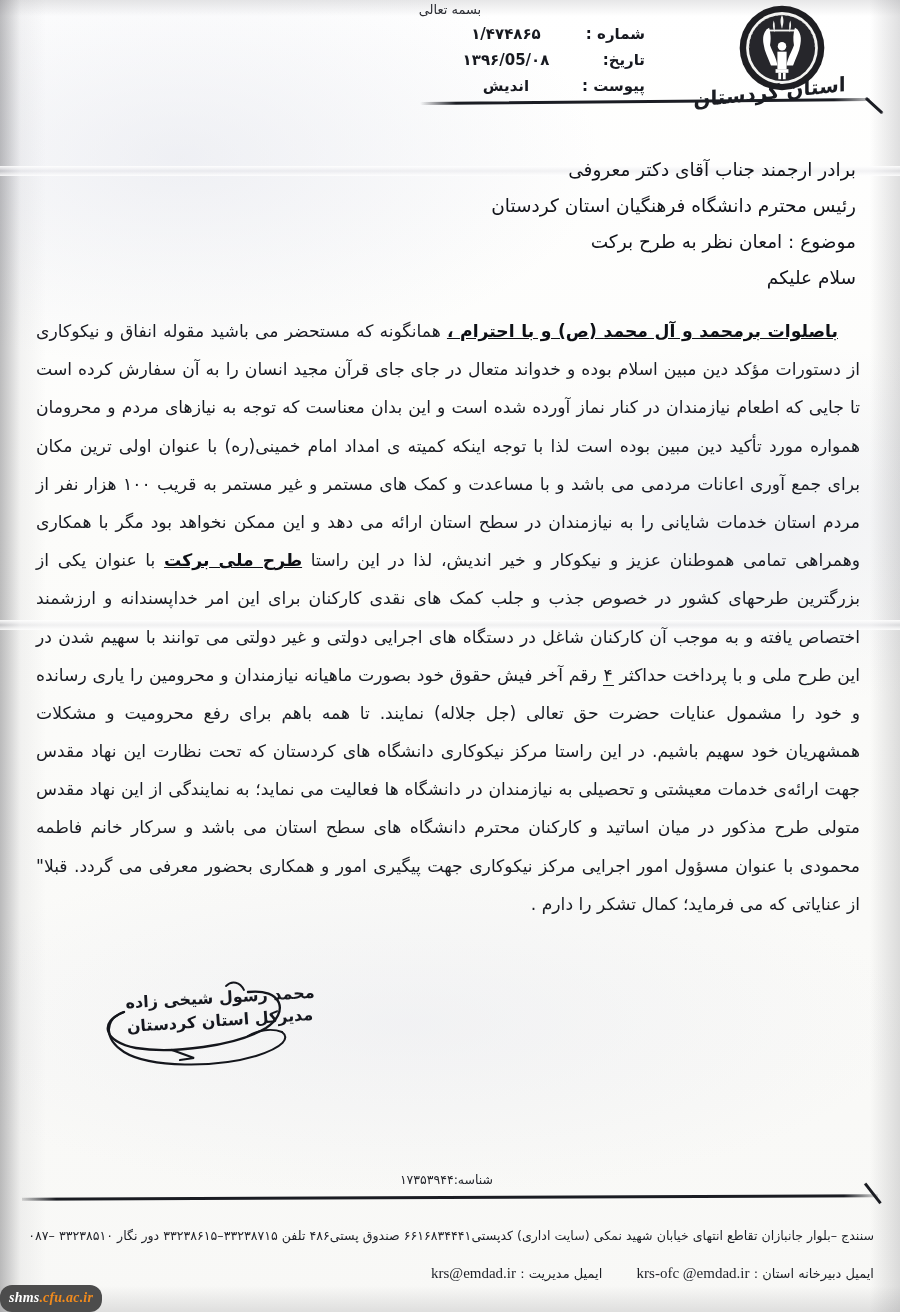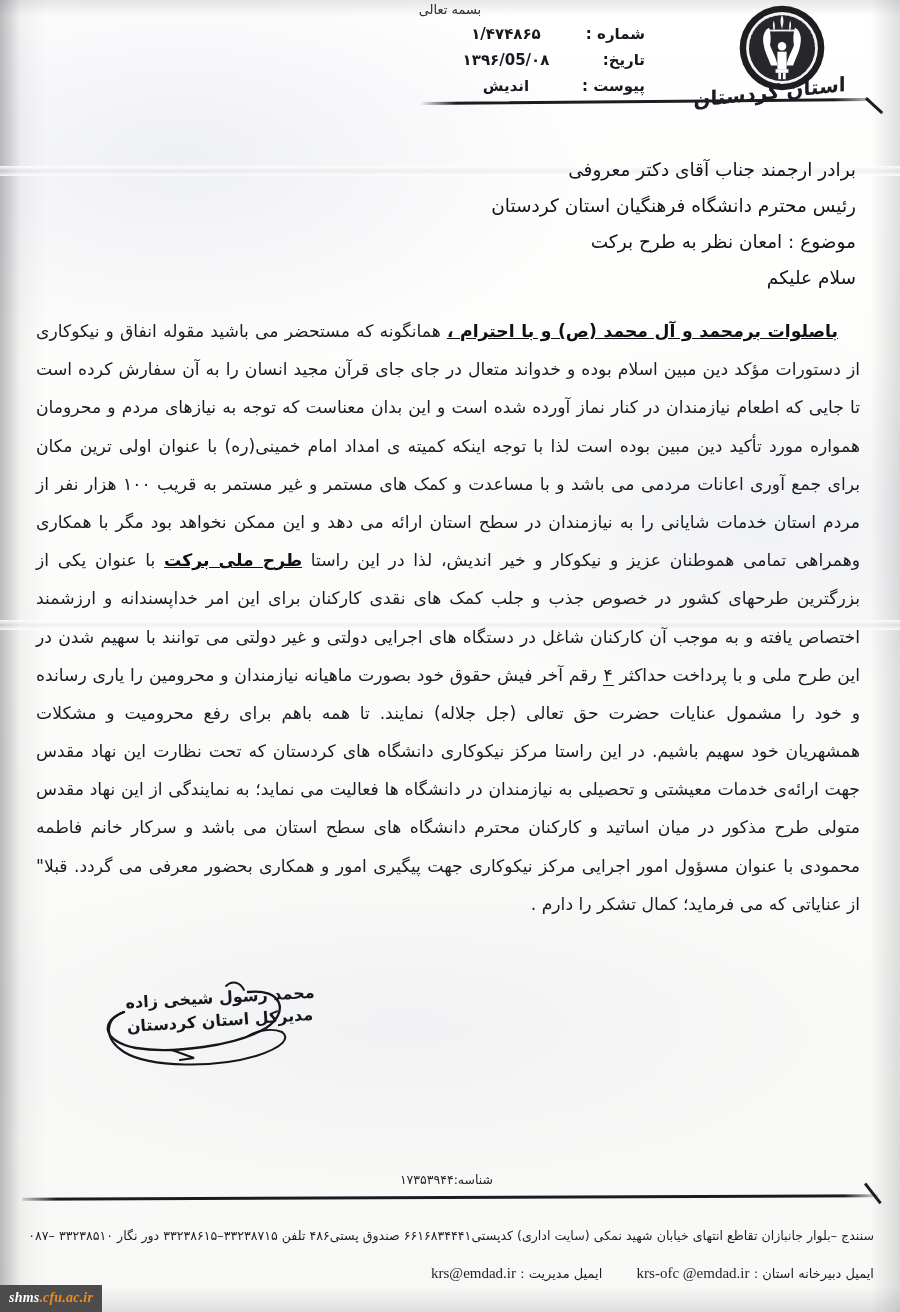--- a/index.html
+++ b/index.html
@@ -232,20 +232,21 @@
     left: 0;
     bottom: 0;
     background: #4c4c4c;
     padding: 5px 9px 6px 9px;
     font-family: "Liberation Serif", "DejaVu Serif", serif;
     font-style: italic;
     font-weight: bold;
     font-size: 14px;
     direction: ltr;
     letter-spacing: .2px;
+    border-radius: 12px;
   }
   .watermark .w1 { color: #ffffff; }
   .watermark .w2 { color: #f08a1d; }
 
   
   .crease {
     position: absolute;
     left: 0; right: 0;
     height: 10px;
     pointer-events: none;

